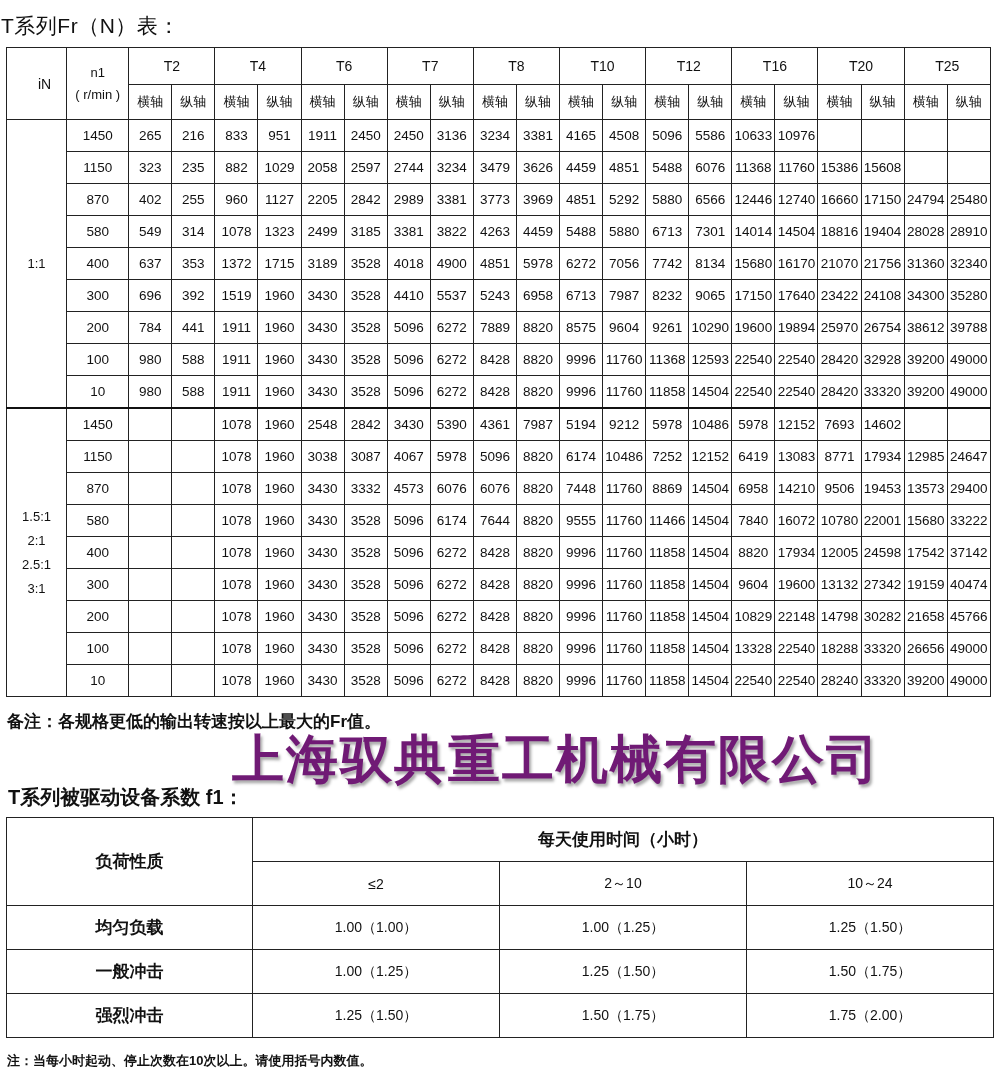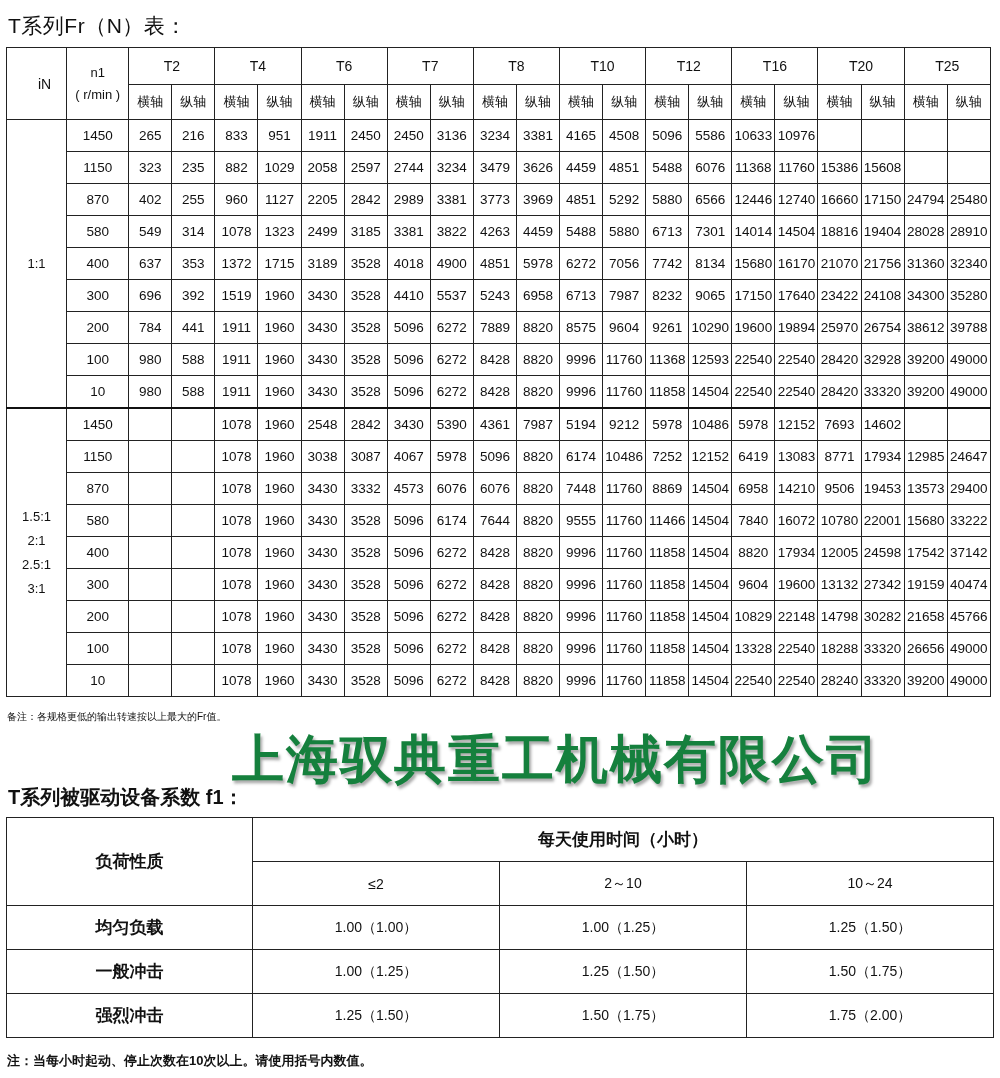--- a/index.html
+++ b/index.html
@@ -1,28 +1,28 @@
 <!DOCTYPE html>
 <html><head>
 <meta charset="utf-8">
 <style>
   html, body { margin: 0; padding: 0; background: #ffffff; }
   body { width: 1000px; height: 1078px; position: relative; overflow: hidden; font-family: "Liberation Sans", "DejaVu Sans", sans-serif; color: #111; }
-  .title1 { position: absolute; left: 8px; top: 12px; font-size: 21px; font-weight: normal; letter-spacing: 0.5px; }
+  .title1 { position: absolute; left: 1px; top: 12px; font-size: 21px; font-weight: normal; letter-spacing: 0.5px; }
   table { border-collapse: collapse; table-layout: fixed; }
   .fr { position: absolute; left: 6px; top: 47px; width: 985px; }
   .fr td, .fr th { border: 1px solid #222; text-align: center; font-size: 13.5px; font-weight: normal; padding: 0; height: 31px; white-space: nowrap; overflow: hidden; }
   .fr .hd1 th { height: 36px; font-size: 14px; }
   .fr .hd2 th { height: 34px; font-size: 13px; text-align: center; }
   .fr td.in { font-size: 13px; line-height: 24px; }
   .fr th.inhead { font-size: 14px; padding-left: 16px; }
   .fr th.n1head { font-size: 13px; line-height: 22px; }
   .fr tbody tr.sep td { border-top: 2px solid #111; }
-  .note1 { position: absolute; left: 7px; top: 710px; font-size: 10px; font-weight: normal; text-align: right; }
-  .watermark { position: absolute; left: 232px; top: 725px; font-size: 52px; font-weight: bold; color: #15803d; letter-spacing: 2px; text-shadow: 2px 3px 3px #aaa; font-family: "DejaVu Sans", sans-serif; }
+  .note1 { position: absolute; left: 7px; top: 710px; font-size: 17px; font-weight: bold; text-align: right; }
+  .watermark { position: absolute; left: 232px; top: 725px; font-size: 52px; font-weight: bold; color: #701a75; letter-spacing: 2px; text-shadow: 2px 3px 3px #aaa; font-family: "DejaVu Sans", sans-serif; }
   .title2 { position: absolute; left: 8px; top: 784px; font-size: 20px; font-weight: bold; }
   .f1 { position: absolute; left: 6px; top: 817px; width: 987px; }
   .f1 td, .f1 th { border: 1px solid #222; text-align: center; font-size: 14px; font-weight: normal; padding: 0; }
   .f1 .lbl { font-weight: bold; font-size: 17px; }
   .f1 .h1 th { height: 43px; }
   .f1 .h2 th { height: 43px; }
   .f1 tbody td { height: 43px; }
   .note2 { position: absolute; left: 7px; top: 1052px; font-size: 13px; font-weight: bold; }
 </style>
 </head>

